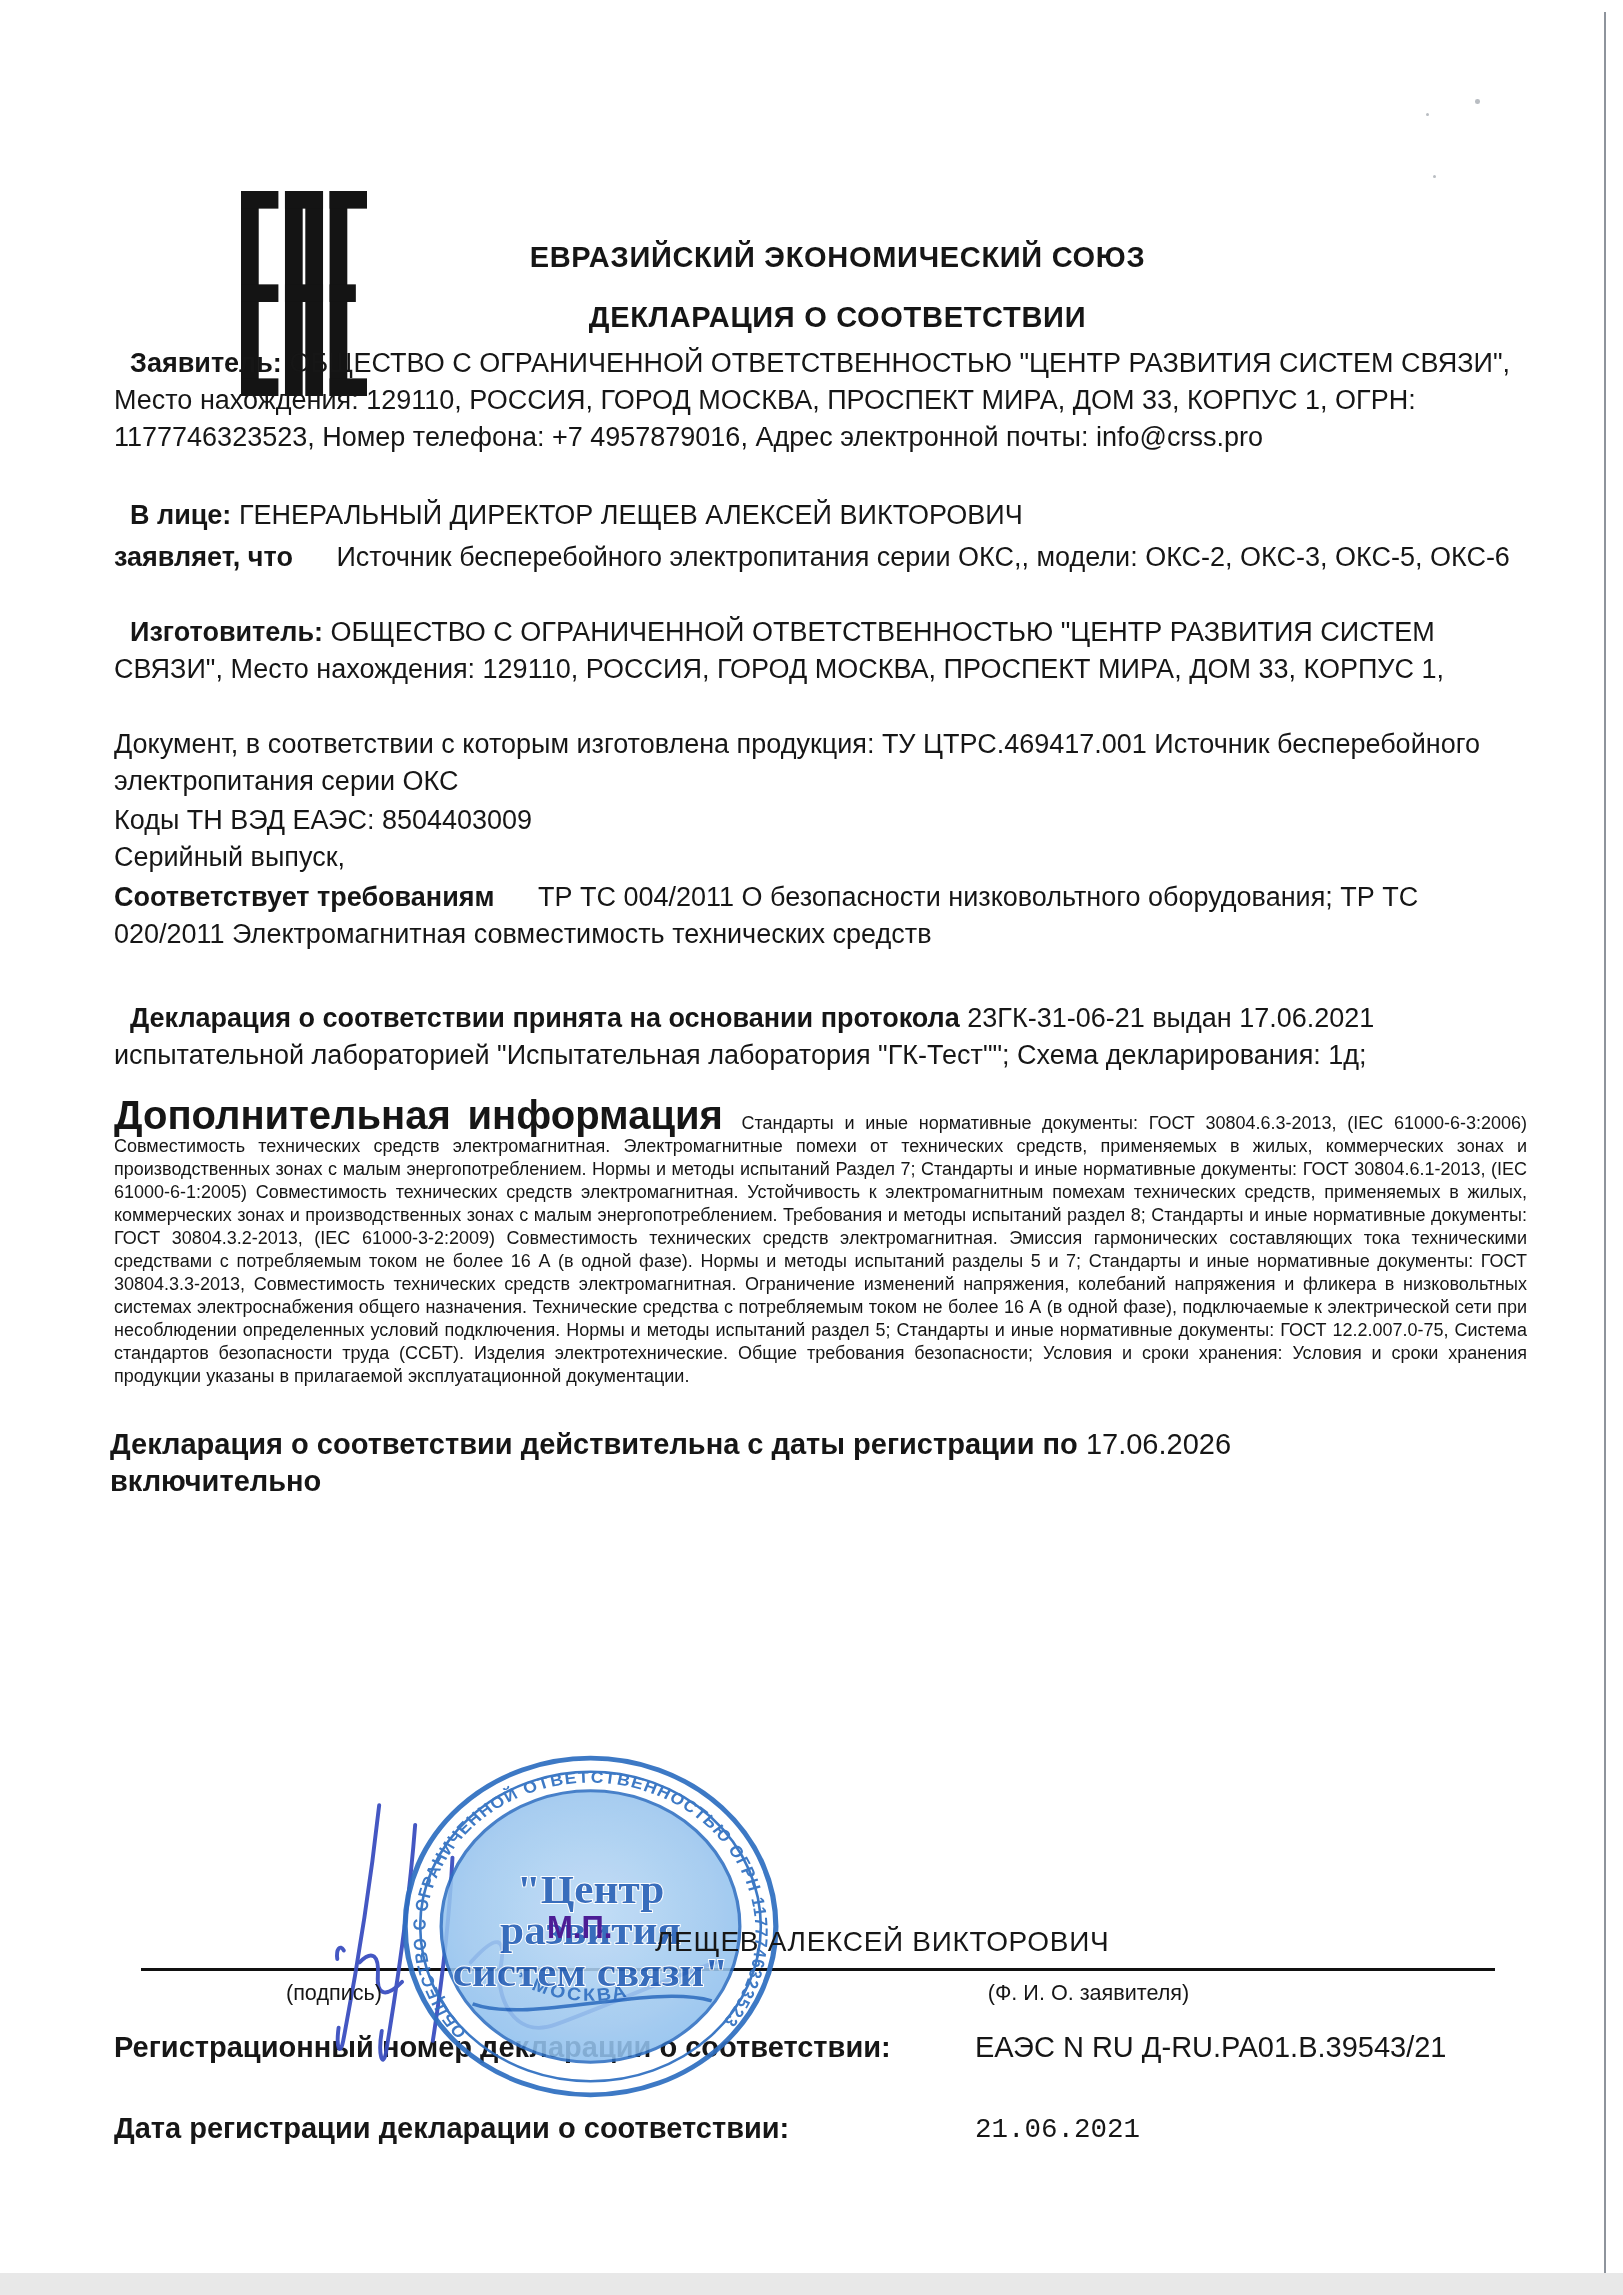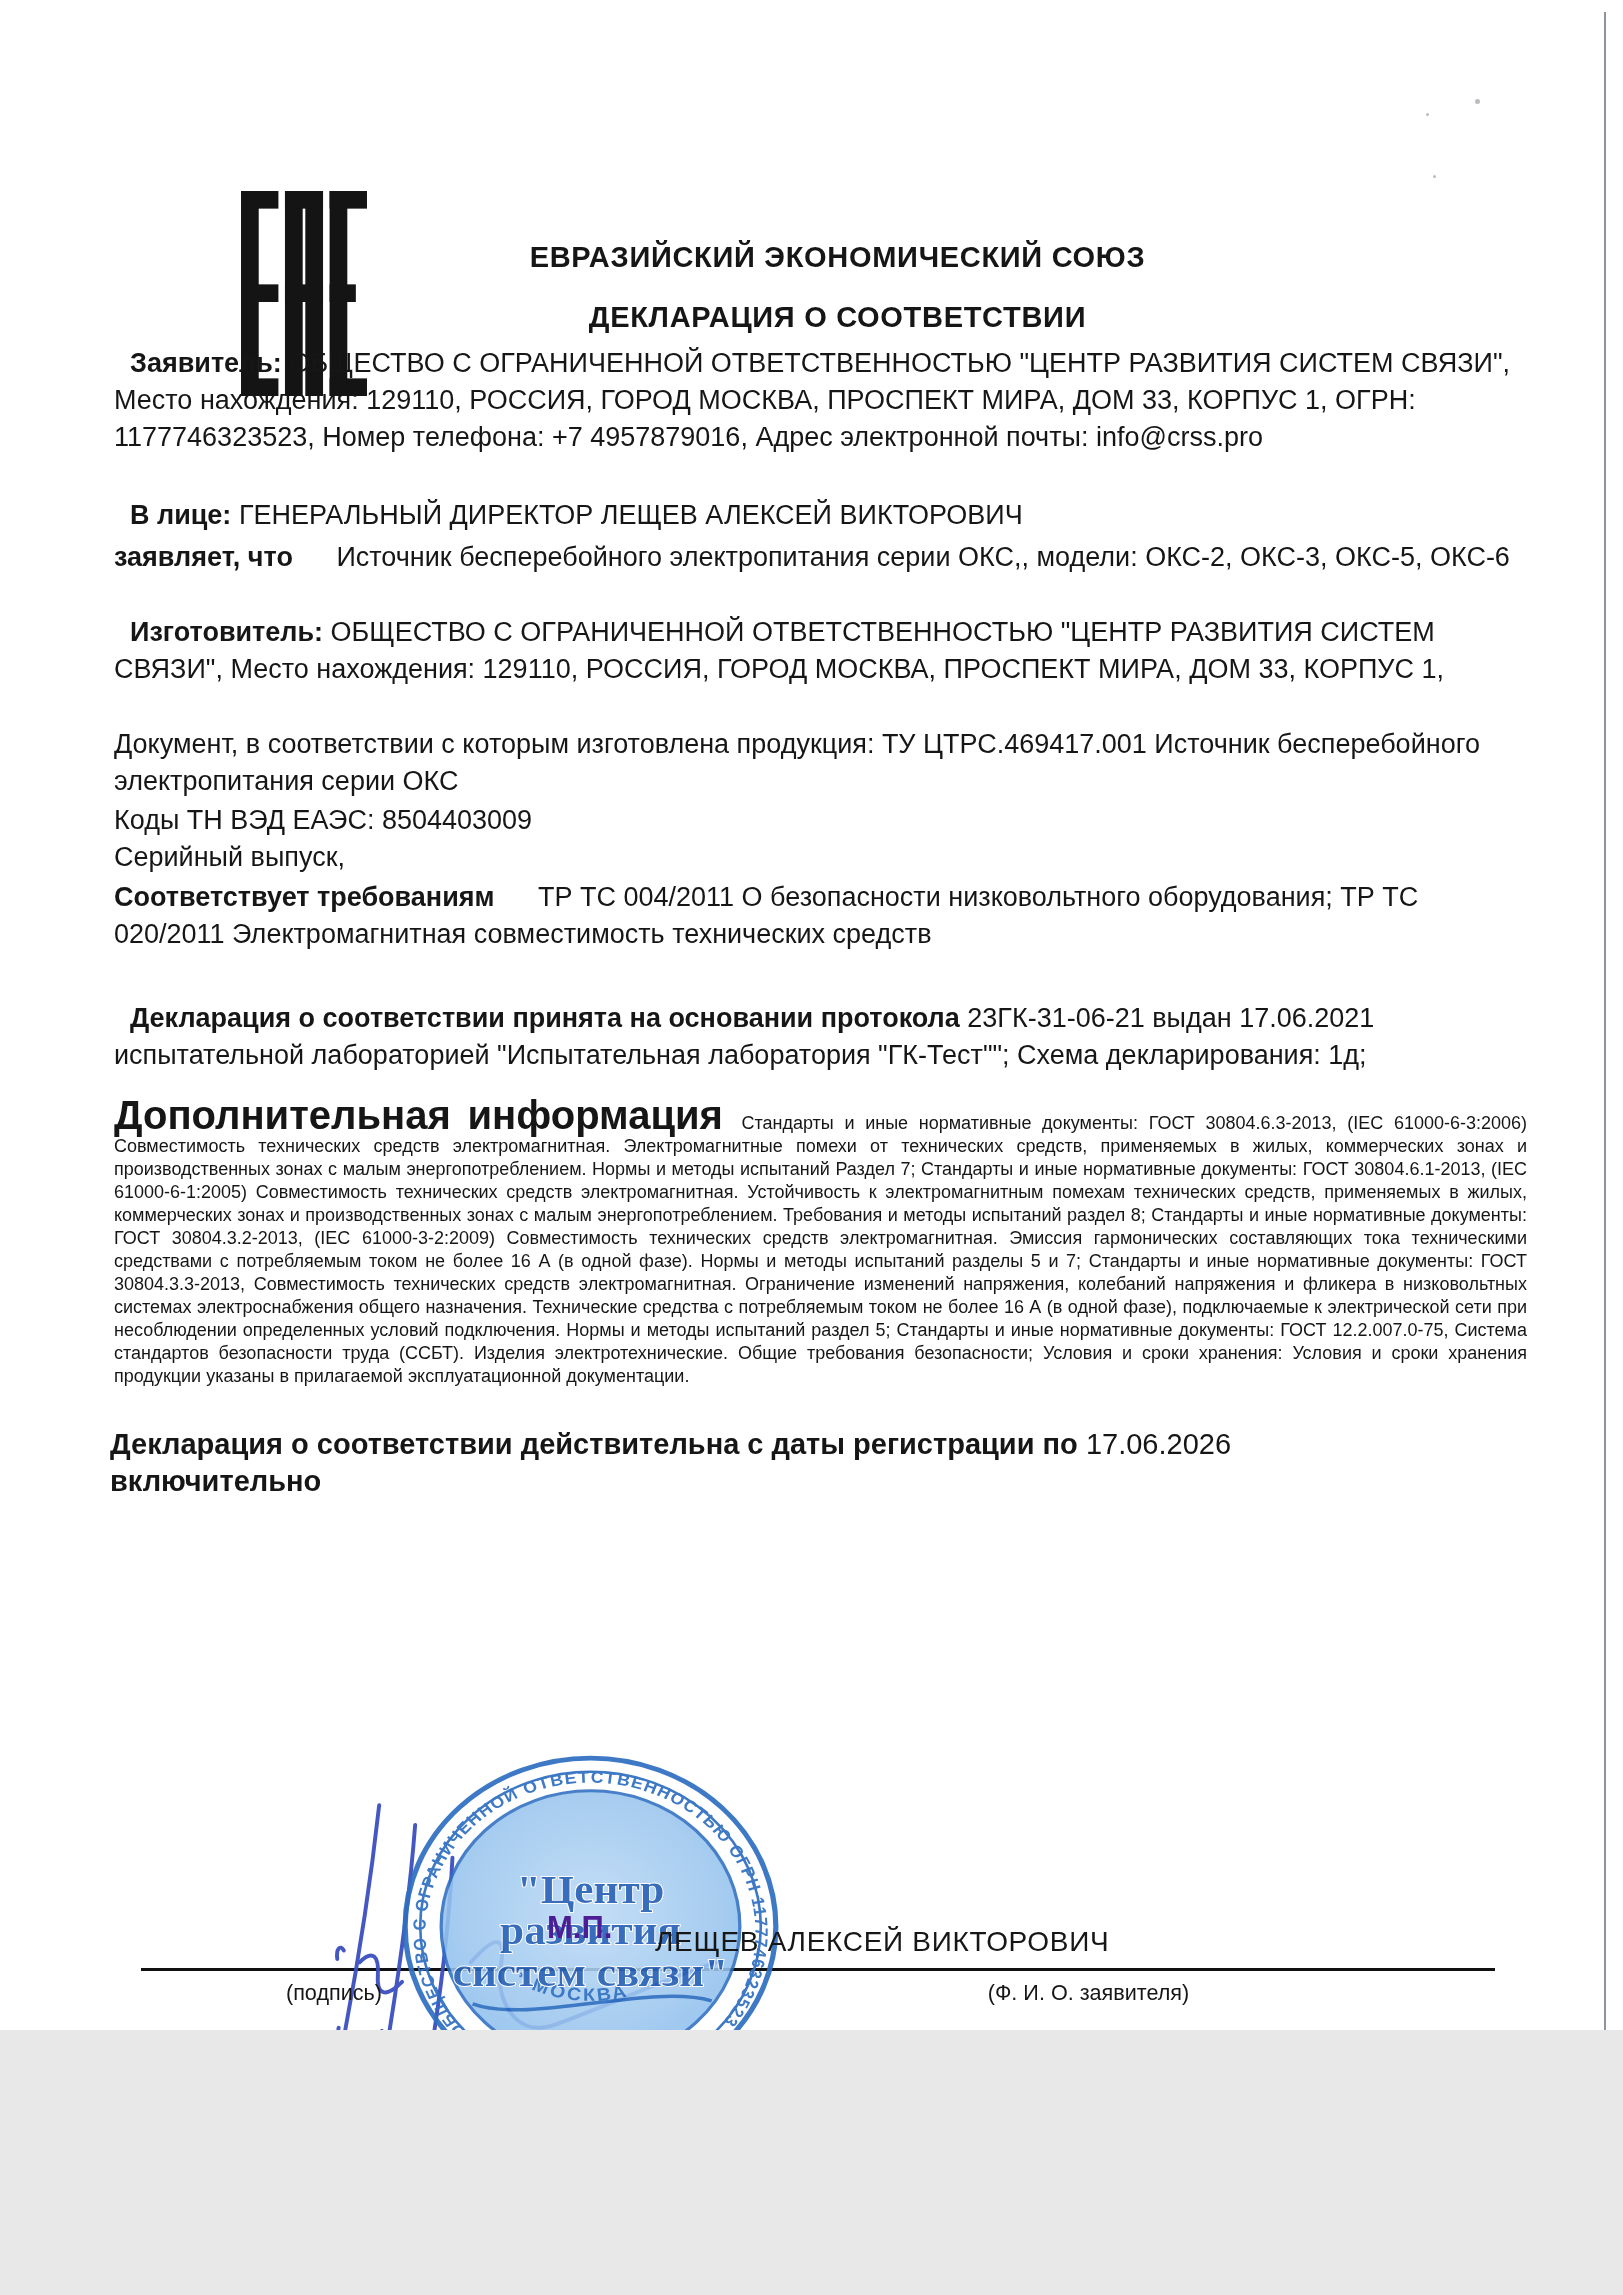--- a/index.html
+++ b/index.html
@@ -1,17 +1,17 @@
 <!DOCTYPE html>
 <html style="font-size:10.5px"><head>
 <meta charset="utf-8">
 <style>
   html,body{margin:0;padding:0;background:#e8e8e8;}
   .page{
-    position:relative;width:1624px;height:2030px;background:#ffffff;
+    position:relative;width:1624px;height:2273px;background:#ffffff;
     font-family:"Liberation Sans", sans-serif;color:#161616;overflow:hidden;
   }
   .abs{position:absolute;}
   
   .eac-logo{left:241px;top:191px;width:126px;height:205px;}
   .hdr{left:327px;width:1021px;text-align:center;font-weight:bold;font-size:29px;letter-spacing:0.7px;}
   .hdr1{top:241px;}
   .hdr2{top:301px;}
   
   .para{left:114px;width:1413px;font-size:27px;line-height:37px;}

